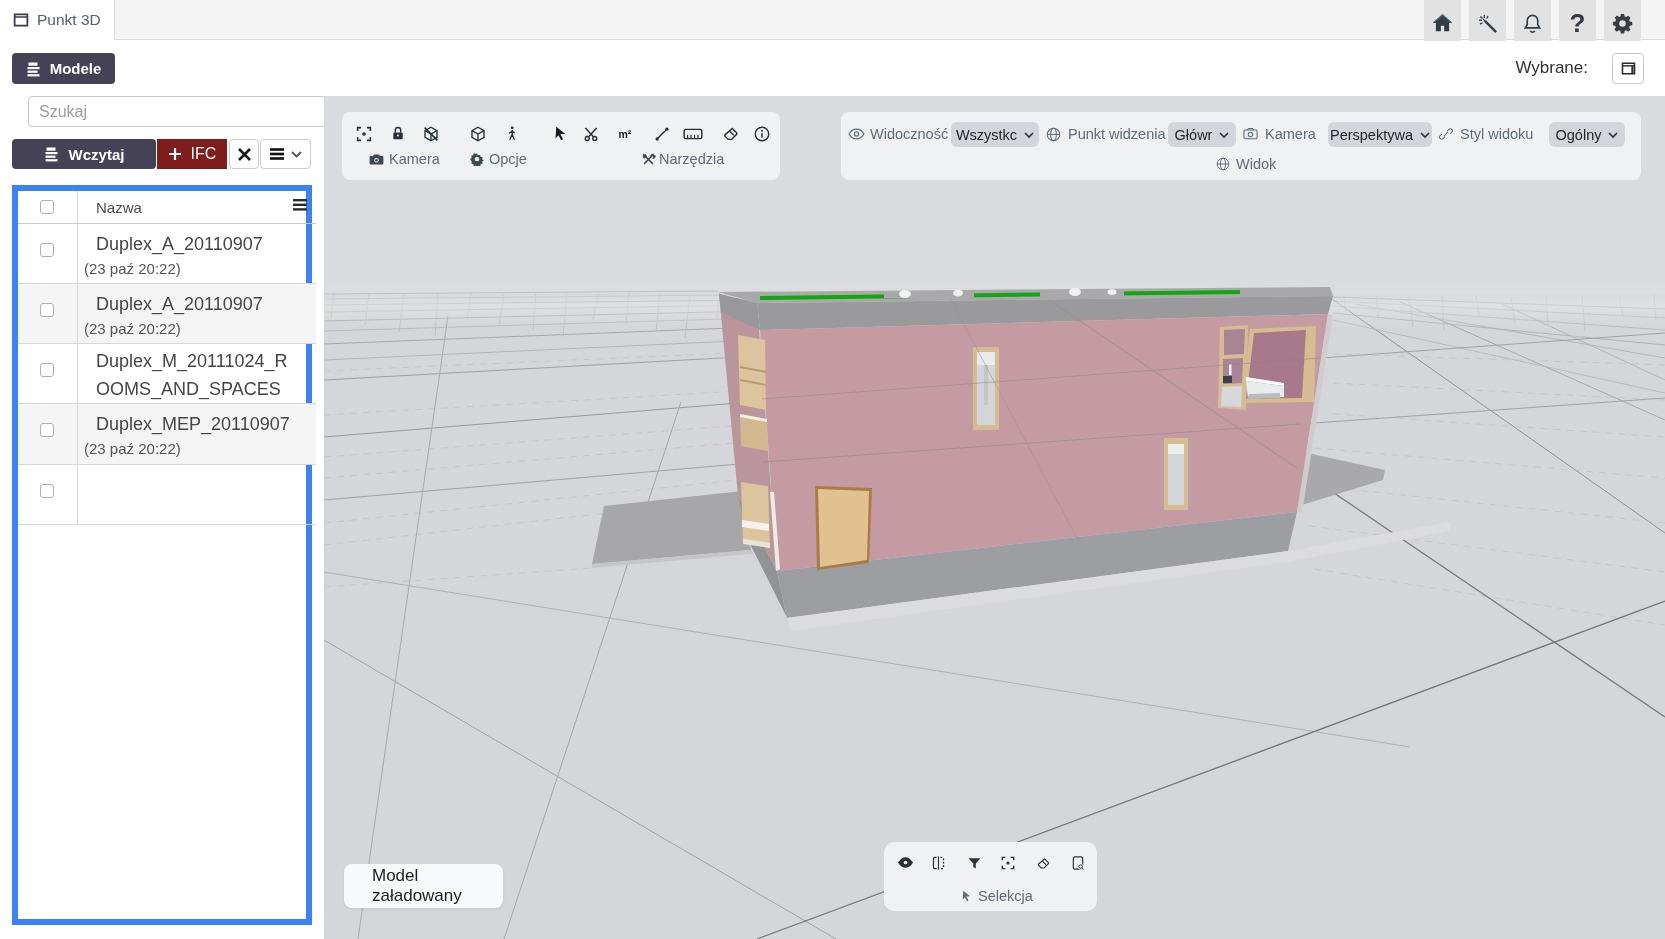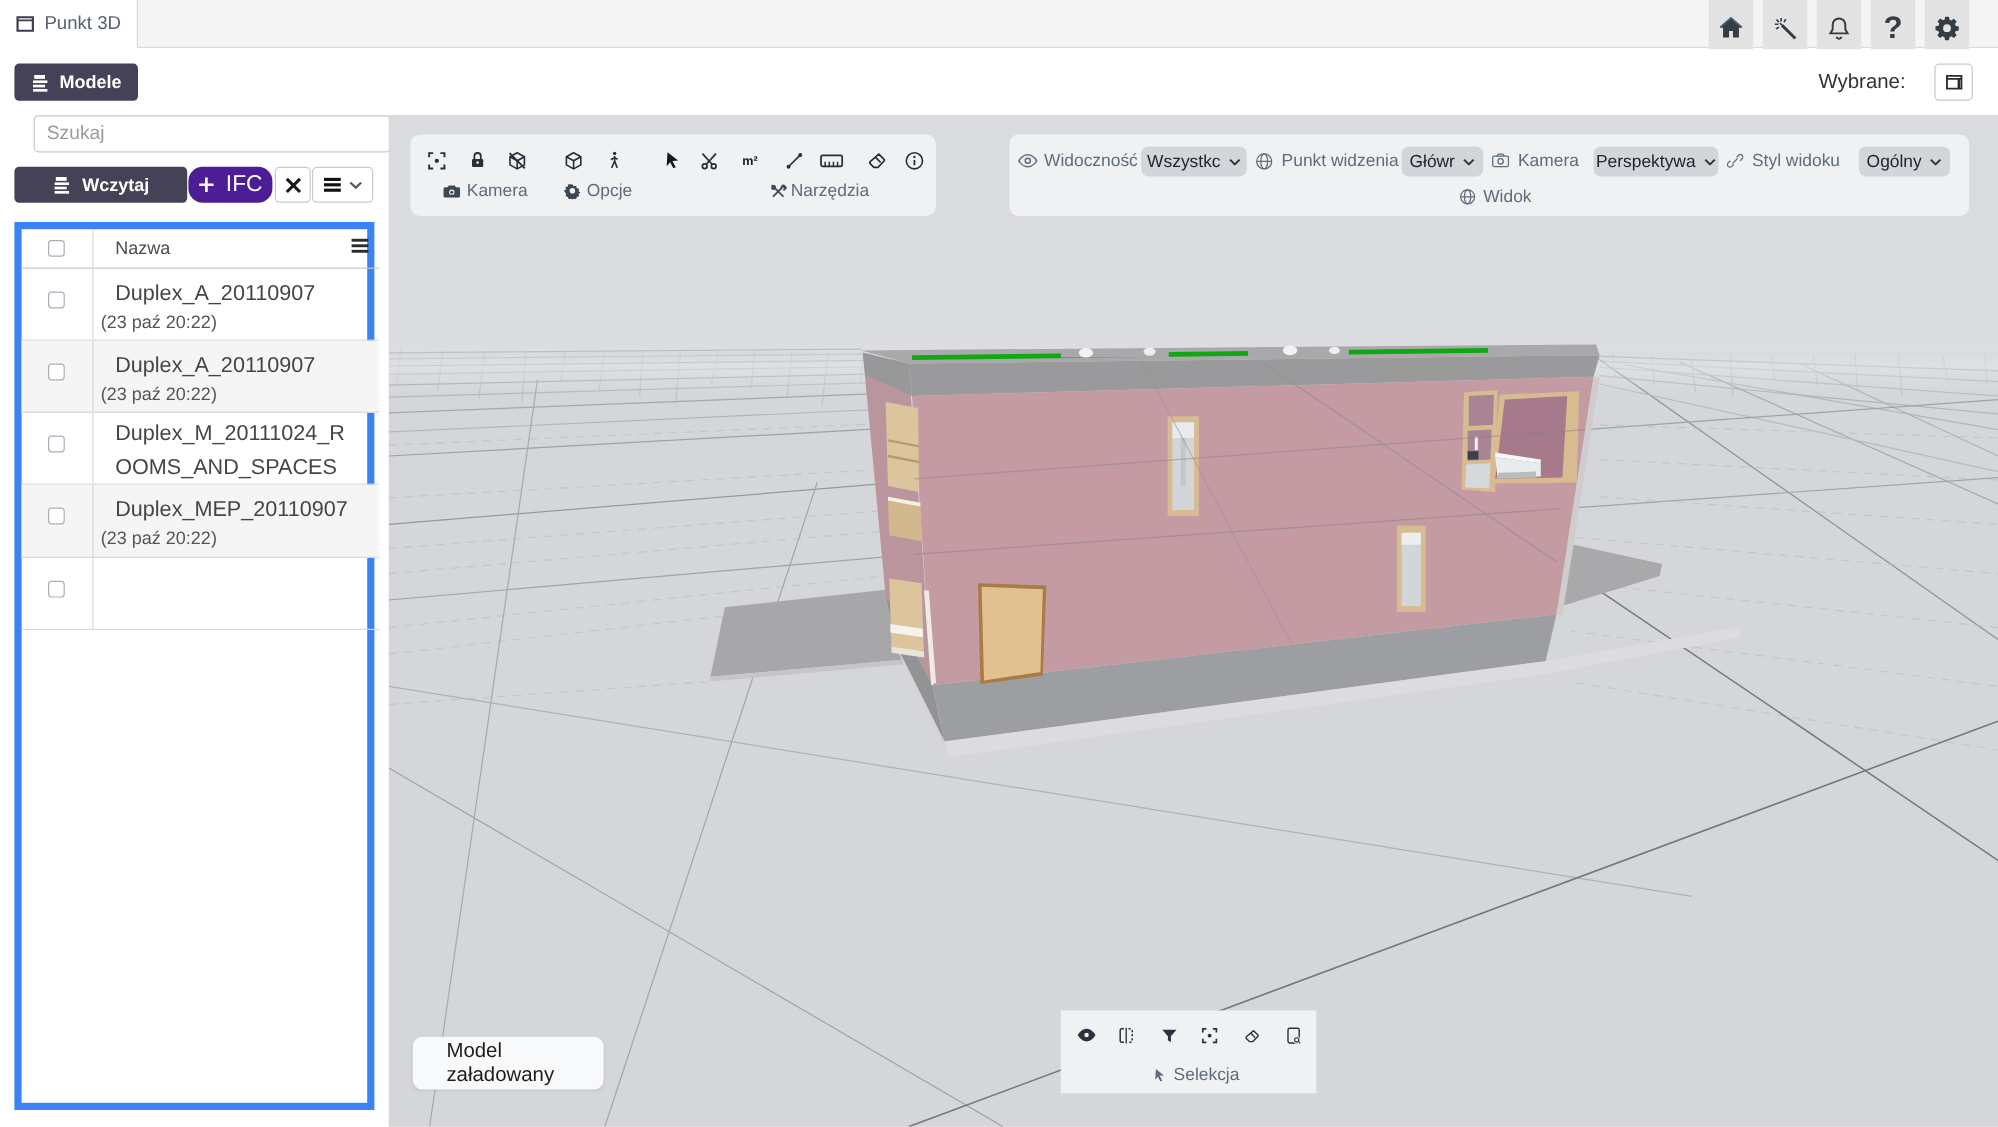--- a/index.html
+++ b/index.html
@@ -32,21 +32,21 @@
   
   #sidebar { position:absolute; left:0; top:96px; width:324px; height:843px; background:#fff; }
   #search { position:absolute; left:12px; top:0px; width:298px; height:31px;
     border:1px solid #c8c8c8; border-radius:4px; background:#fff;
     font-size:16px; color:#9b9b9b; line-height:29px; padding-left:10px;margin-left:16px; }
   #btnrow { position:absolute; left:12px; top:43px; height:30px; width:299px; }
   #btnWczytaj { position:absolute; left:0; top:0; width:144px; height:30px;
     background:#454157; border-radius:4px; color:#fff; font-weight:bold; font-size:15px;
     display:flex; align-items:center; justify-content:center; gap:9px; }
   #btnIfc { position:absolute; left:145px; top:0; width:70px; height:30px;
-    background:#4c1d95; border-radius:12px; color:#fff; font-size:19px;
+    background:#7f1d1d; border-radius:0; color:#fff; font-size:16px;
     display:flex; align-items:center; justify-content:center; gap:9px; }
   #btnX { position:absolute; left:217px; top:0; width:30px; height:30px;
     background:#fff; border:1px solid #cbcbcb; border-radius:4px;
     display:flex; align-items:center; justify-content:center; }
   #btnMenu { position:absolute; left:248px; top:0; width:51px; height:30px;
     background:#fff; border:1px solid #cbcbcb; border-radius:4px;
     display:flex; align-items:center; justify-content:center; gap:6px; }
 
   #mtable { position:absolute; left:12px; top:89px; width:300px; height:740px;
     border:6px solid #3b82f6; background:#fff; }
@@ -496,21 +496,21 @@
       <div class="pill" style="left:708px;width:76px;">Ogólny<svg width="10" height="6" viewBox="0 0 10 6">
             <path fill="none" stroke="#333" stroke-width="1.7" d="M1 1l4 4 4-4"></path>
           </svg></div>
       <svg class="abs" style="left:375px;top:45px" width="14" height="14" viewBox="0 0 24 24" fill="none" stroke="#5f6c7b" stroke-width="1.7">
           <circle cx="12" cy="12" r="10"></circle>
           <ellipse cx="12" cy="12" rx="4.5" ry="10"></ellipse>
           <path d="M2 12h20"></path>
         </svg>
       <div class="abs plabel" style="left:395px;top:44px">Widok</div>
     </div>
-    <div class="panel" id="btb" style="left:560px;top:746px;width:213px;height:69px;border-radius:0;padding-left:20px;">
+    <div class="panel" id="btb" style="left:560px;top:746px;width:213px;height:69px;border-radius:10px;padding-left:20px;">
       <svg class="abs" style="left:13px;top:14px" width="17" height="13" viewBox="0 0 24 18">
           <path d="M1.5 9s4-7.5 10.5-7.5S22.5 9 22.5 9s-4 7.5-10.5 7.5S1.5 9 1.5 9z" fill="#2a323c"></path>
           <circle cx="12" cy="9" r="2.6" fill="#f2f3f5"></circle>
         </svg>
       <svg class="abs" style="left:47px;top:13px" width="15" height="16" viewBox="0 0 24 24" fill="none" stroke="#2a323c">
           <path d="M9 3H6a2 2 0 0 0-2 2v14a2 2 0 0 0 2 2h3" stroke-width="2"></path>
           <path d="M15 3h3a2 2 0 0 1 2 2v14a2 2 0 0 1-2 2h-3" stroke-width="2" stroke-dasharray="3 2.4"></path>
           <path d="M12 1.5v21" stroke-width="1.8"></path>
         </svg>
       <svg class="abs" style="left:83px;top:14px" width="15" height="15" viewBox="0 0 24 24">

